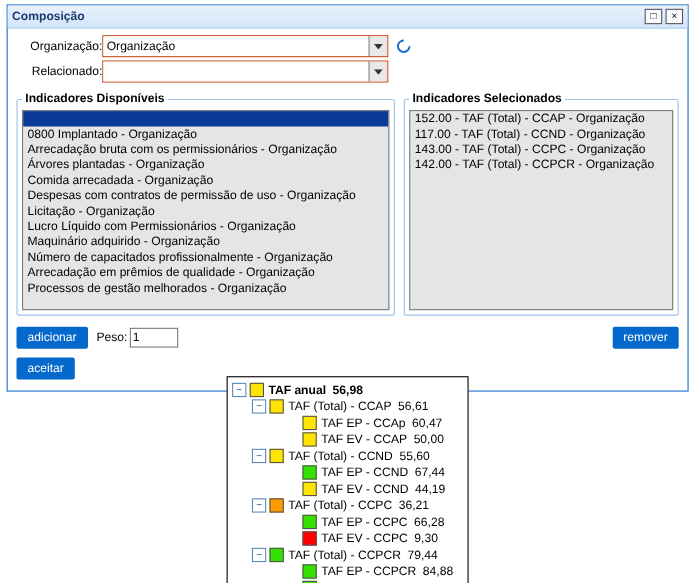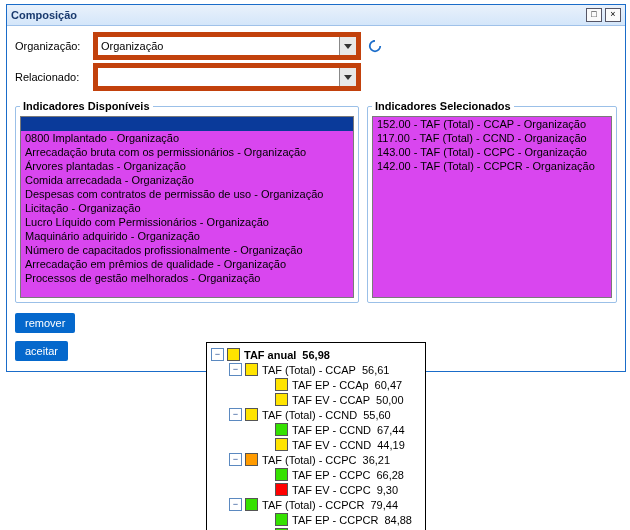--- a/index.html
+++ b/index.html
@@ -51,26 +51,27 @@
     padding: 6px 8px 2px 8px;
   }
   .form-row {
     display: flex;
     align-items: center;
     margin-bottom: 3px;
   }
   .form-row label {
     width: 78px;
     color: #000;
+    text-align: right;
   }
   .select-wrap {
     flex: 0 0 258px;
     display: flex;
     height: 18px;
-    border: 5px solid #c2410c;
+    border: 1px solid #c2410c;
   }
   .select-wrap input {
     flex: 1;
     border: none;
     font-size: 11px;
     padding: 0 3px;
     outline: none;
   }
   .select-arrow {
     width: 16px;
@@ -107,21 +108,21 @@
     font-weight: bold;
     color: #000;
     font-size: 11px;
     padding: 0 3px;
   }
   .listbox {
     border: 1px solid #7a7a7a;
     height: 180px;
     overflow-y: scroll;
     overflow-x: hidden;
-    background: #d946ef;
+    background: #e5e5e5;
     font-size: 11px;
   }
   .listbox-item {
     padding: 1px 4px;
     white-space: nowrap;
     cursor: pointer;
   }
   .listbox-item.selected {
     background: #0a3a9a;
     color: #fff;
@@ -283,20 +284,27 @@
       <div class="listbox" id="right-list">
           <div class="listbox-item">152.00 - TAF (Total) - CCAP - Organização</div>
           <div class="listbox-item">117.00 - TAF (Total) - CCND - Organização</div>
           <div class="listbox-item">143.00 - TAF (Total) - CCPC - Organização</div>
           <div class="listbox-item">142.00 - TAF (Total) - CCPCR - Organização</div>
         </div>
     </fieldset>
   </div>
 
   <div class="btn-row">
+    <div class="btn-row-left">
+      <button class="btn">adicionar</button>
+      <div class="peso-wrap">
+        <label>Peso:</label>
+        <input type="text" value="1" style="">
+      </div>
+    </div>
     <button class="btn">remover</button>
   </div>
   <div class="aceitar-row">
     <button class="btn">aceitar</button>
   </div>
 </div>
 
 <div class="tree-panel" id="tree-panel">
     <div class="tree-row ">
       <div class="tree-toggle">−</div>

